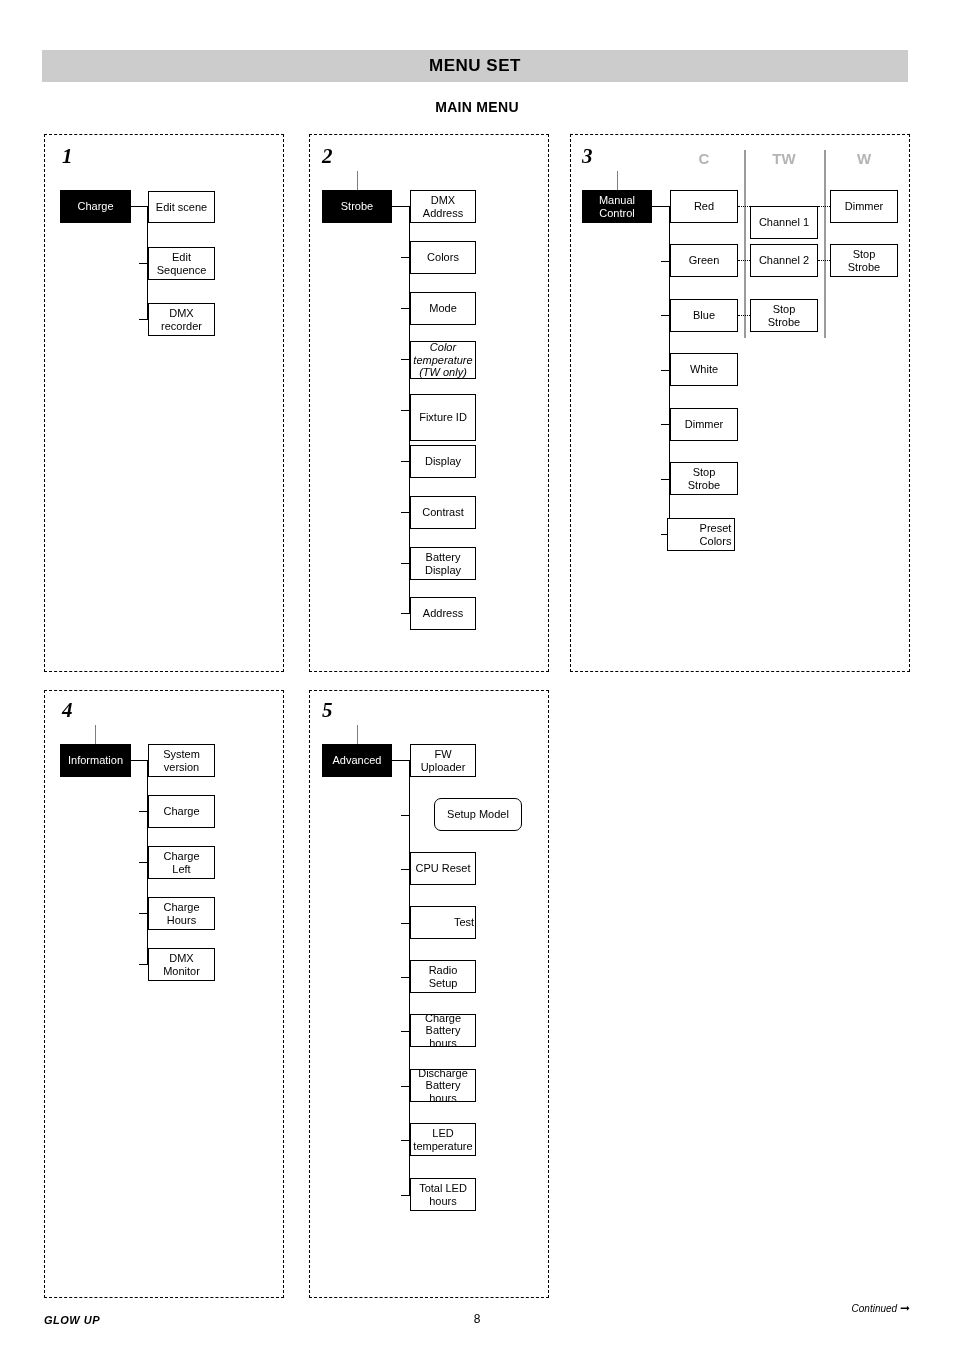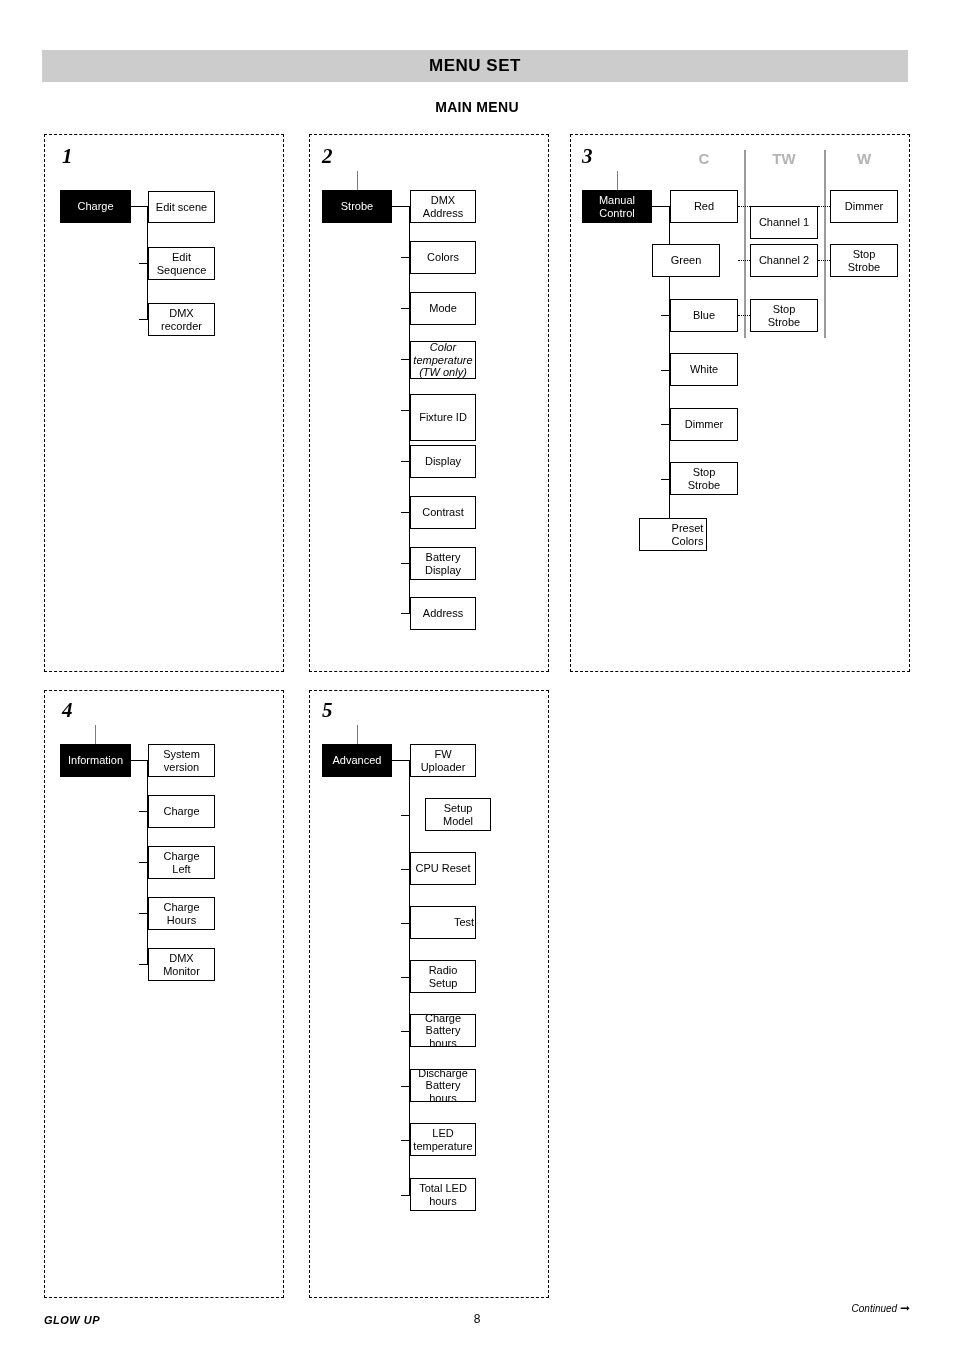--- a/index.html
+++ b/index.html
@@ -245,37 +245,37 @@
 <div class="hline" style="left:661px; top:261px; width:9px;"></div>
 <div class="hline" style="left:661px; top:315px; width:9px;"></div>
 <div class="hline" style="left:661px; top:370px; width:9px;"></div>
 <div class="hline" style="left:661px; top:424px; width:9px;"></div>
 <div class="hline" style="left:661px; top:479px; width:9px;"></div>
 <div class="hline" style="left:661px; top:534px; width:9px;"></div>
 
 <div class="box" style="left:670px; top:190px; width:68px; height:33px;">
   <span class="lbl">Red</span>
 </div>
-<div class="box" style="left:652px; top:244px; width:68px; height:33px;">
+<div class="box" style="left:670px; top:244px; width:68px; height:33px;">
   <span class="lbl">Green</span>
 </div>
 <div class="box" style="left:670px; top:299px; width:68px; height:33px;">
   <span class="lbl">Blue</span>
 </div>
 <div class="box" style="left:670px; top:353px; width:68px; height:33px;">
   <span class="lbl">White</span>
 </div>
 <div class="box" style="left:670px; top:408px; width:68px; height:33px;">
   <span class="lbl">Dimmer</span>
 </div>
 <div class="box" style="left:670px; top:462px; width:68px; height:33px;">
   <span class="lbl">Stop
 Strobe</span>
 </div>
-<div class="box" style="left:639px; top:518px; width:68px; height:33px;padding-left:31px;">
+<div class="box" style="left:667px; top:518px; width:68px; height:33px;padding-left:31px;">
   <span class="lbl">Preset
 Colors</span>
 </div>
 
 <div class="box" style="left:750px; top:190px; width:68px; height:33px;margin-top:16px;">
   <span class="lbl">Channel 1</span>
 </div>
 <div class="box" style="left:750px; top:244px; width:68px; height:33px;">
   <span class="lbl">Channel 2</span>
 </div>
@@ -347,21 +347,21 @@
 <div class="hline" style="left:401px; top:977px; width:9px;"></div>
 <div class="hline" style="left:401px; top:1031px; width:9px;"></div>
 <div class="hline" style="left:401px; top:1086px; width:9px;"></div>
 <div class="hline" style="left:401px; top:1140px; width:9px;"></div>
 <div class="hline" style="left:401px; top:1195px; width:9px;"></div>
 
 <div class="box" style="left:410px; top:744px; width:66px; height:33px;">
   <span class="lbl">FW
 Uploader</span>
 </div>
-<div class="box" style="left:425px; top:798px; width:66px; height:33px;">
+<div class="box" style="left:434px; top:798px; width:88px; height:33px;border-radius:7px;">
   <span class="lbl">Setup Model</span>
 </div>
 <div class="box" style="left:410px; top:852px; width:66px; height:33px;">
   <span class="lbl">CPU Reset</span>
 </div>
 <div class="box" style="left:410px; top:906px; width:66px; height:33px;padding-left:44px;">
   <span class="lbl">Test</span>
 </div>
 <div class="box" style="left:410px; top:960px; width:66px; height:33px;">
   <span class="lbl">Radio Setup</span>

